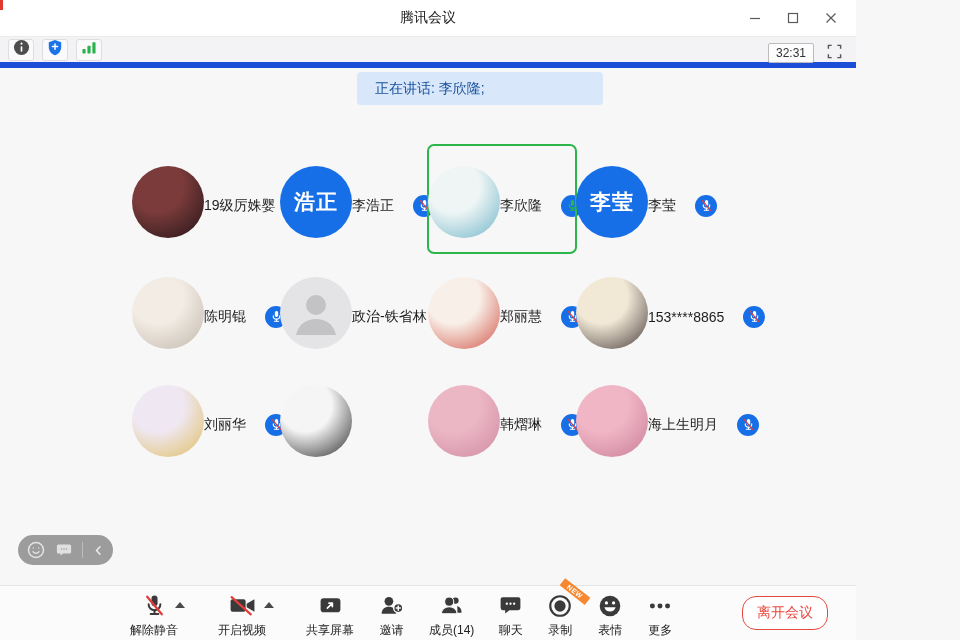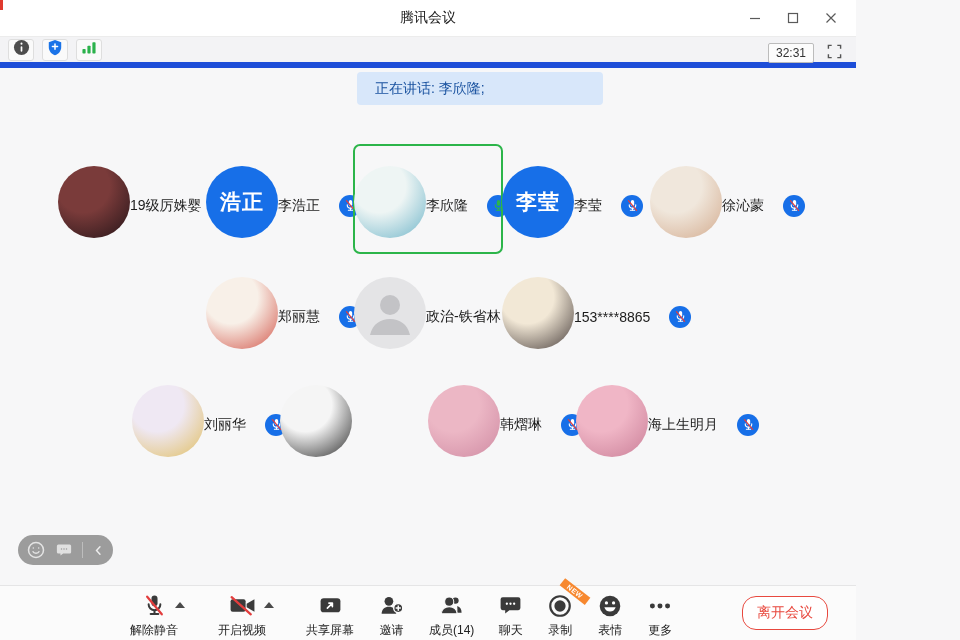--- a/index.html
+++ b/index.html
@@ -189,62 +189,61 @@
               <svg width="15" height="15" viewBox="0 0 24 24" fill="none">
                 <rect x="9.3" y="3.2" width="5.4" height="9.6" rx="2.7" fill="#ffffff"></rect>
                 <path d="M6.8 11a5.2 5.2 0 0 0 10.4 0" stroke="#ffffff" stroke-width="1.8" fill="none" stroke-linecap="round"></path>
                 <line x1="12" y1="16.4" x2="12" y2="19" stroke="#ffffff" stroke-width="1.8" stroke-linecap="round"></line>
                 <line x1="8.6" y1="19.6" x2="15.4" y2="19.6" stroke="#ffffff" stroke-width="1.8" stroke-linecap="round"></line>
                 <line x1="5.5" y1="4.2" x2="18.5" y2="19.8" stroke="#e23d3d" stroke-width="2" stroke-linecap="round"></line>
               </svg>
             </span>
           </div>
         </div>
-        <div class="cell">
-          <div class="avatar" style="background: radial-gradient(circle at 35% 28%, rgb(240, 231, 220) 0%, rgb(240, 231, 220) 38%, rgb(211, 171, 142) 100%);"></div>
-          <div class="name-row">
-            <span class="pname">徐沁蒙</span>
-            <span class="mic-badge">
-              <svg width="15" height="15" viewBox="0 0 24 24" fill="none">
-                <rect x="9.3" y="3.2" width="5.4" height="9.6" rx="2.7" fill="#ffffff"></rect>
-                <path d="M6.8 11a5.2 5.2 0 0 0 10.4 0" stroke="#ffffff" stroke-width="1.8" fill="none" stroke-linecap="round"></path>
-                <line x1="12" y1="16.4" x2="12" y2="19" stroke="#ffffff" stroke-width="1.8" stroke-linecap="round"></line>
-                <line x1="8.6" y1="19.6" x2="15.4" y2="19.6" stroke="#ffffff" stroke-width="1.8" stroke-linecap="round"></line>
-                <line x1="5.5" y1="4.2" x2="18.5" y2="19.8" stroke="#e23d3d" stroke-width="2" stroke-linecap="round"></line>
-              </svg>
-            </span>
-          </div>
-        </div>
       </div>
     <div class="prow" id="row-2">
         <div class="cell">
-          <div class="avatar" style="background: radial-gradient(circle at 35% 28%, rgb(248, 240, 232) 0%, rgb(248, 240, 232) 38%, rgb(210, 86, 74) 100%);"></div>
-          <div class="name-row">
-            <span class="pname">郑丽慧</span>
-            <span class="mic-badge">
-              <svg width="15" height="15" viewBox="0 0 24 24" fill="none">
-                <rect x="9.3" y="3.2" width="5.4" height="9.6" rx="2.7" fill="#ffffff"></rect>
-                <path d="M6.8 11a5.2 5.2 0 0 0 10.4 0" stroke="#ffffff" stroke-width="1.8" fill="none" stroke-linecap="round"></path>
-                <line x1="12" y1="16.4" x2="12" y2="19" stroke="#ffffff" stroke-width="1.8" stroke-linecap="round"></line>
-                <line x1="8.6" y1="19.6" x2="15.4" y2="19.6" stroke="#ffffff" stroke-width="1.8" stroke-linecap="round"></line>
-                <line x1="5.5" y1="4.2" x2="18.5" y2="19.8" stroke="#e23d3d" stroke-width="2" stroke-linecap="round"></line>
+          <div class="avatar" style="background: radial-gradient(circle at 35% 28%, rgb(242, 236, 228) 0%, rgb(242, 236, 228) 38%, rgb(194, 183, 171) 100%);"></div>
+          <div class="name-row">
+            <span class="pname">陈明锟</span>
+            <span class="mic-badge">
+              <svg width="15" height="15" viewBox="0 0 24 24" fill="none">
+                <rect x="9.3" y="3.2" width="5.4" height="9.6" rx="2.7" fill="#ffffff"></rect>
+                <path d="M6.8 11a5.2 5.2 0 0 0 10.4 0" stroke="#ffffff" stroke-width="1.8" fill="none" stroke-linecap="round"></path>
+                <line x1="12" y1="16.4" x2="12" y2="19" stroke="#ffffff" stroke-width="1.8" stroke-linecap="round"></line>
+                <line x1="8.6" y1="19.6" x2="15.4" y2="19.6" stroke="#ffffff" stroke-width="1.8" stroke-linecap="round"></line>
               </svg>
             </span>
           </div>
         </div>
         <div class="cell">
           <div class="avatar">
             <svg width="72" height="72" viewBox="0 0 72 72">
               <circle cx="36" cy="36" r="36" fill="#e4e4e6"></circle>
               <circle cx="36" cy="28" r="10" fill="#c3c3c6"></circle>
               <path d="M16 58c2.5-11 10.5-16 20-16s17.5 5 20 16z" fill="#c3c3c6"></path>
             </svg>
           </div>
           <div class="name-row">
             <span class="pname">政治-铁省林</span>
+            <span class="mic-badge">
+              <svg width="15" height="15" viewBox="0 0 24 24" fill="none">
+                <rect x="9.3" y="3.2" width="5.4" height="9.6" rx="2.7" fill="#ffffff"></rect>
+                <path d="M6.8 11a5.2 5.2 0 0 0 10.4 0" stroke="#ffffff" stroke-width="1.8" fill="none" stroke-linecap="round"></path>
+                <line x1="12" y1="16.4" x2="12" y2="19" stroke="#ffffff" stroke-width="1.8" stroke-linecap="round"></line>
+                <line x1="8.6" y1="19.6" x2="15.4" y2="19.6" stroke="#ffffff" stroke-width="1.8" stroke-linecap="round"></line>
+                <line x1="5.5" y1="4.2" x2="18.5" y2="19.8" stroke="#e23d3d" stroke-width="2" stroke-linecap="round"></line>
+              </svg>
+            </span>
+          </div>
+        </div>
+        <div class="cell">
+          <div class="avatar" style="background: radial-gradient(circle at 35% 28%, rgb(248, 240, 232) 0%, rgb(248, 240, 232) 38%, rgb(210, 86, 74) 100%);"></div>
+          <div class="name-row">
+            <span class="pname">郑丽慧</span>
             <span class="mic-badge">
               <svg width="15" height="15" viewBox="0 0 24 24" fill="none">
                 <rect x="9.3" y="3.2" width="5.4" height="9.6" rx="2.7" fill="#ffffff"></rect>
                 <path d="M6.8 11a5.2 5.2 0 0 0 10.4 0" stroke="#ffffff" stroke-width="1.8" fill="none" stroke-linecap="round"></path>
                 <line x1="12" y1="16.4" x2="12" y2="19" stroke="#ffffff" stroke-width="1.8" stroke-linecap="round"></line>
                 <line x1="8.6" y1="19.6" x2="15.4" y2="19.6" stroke="#ffffff" stroke-width="1.8" stroke-linecap="round"></line>
                 <line x1="5.5" y1="4.2" x2="18.5" y2="19.8" stroke="#e23d3d" stroke-width="2" stroke-linecap="round"></line>
               </svg>
             </span>
           </div>

